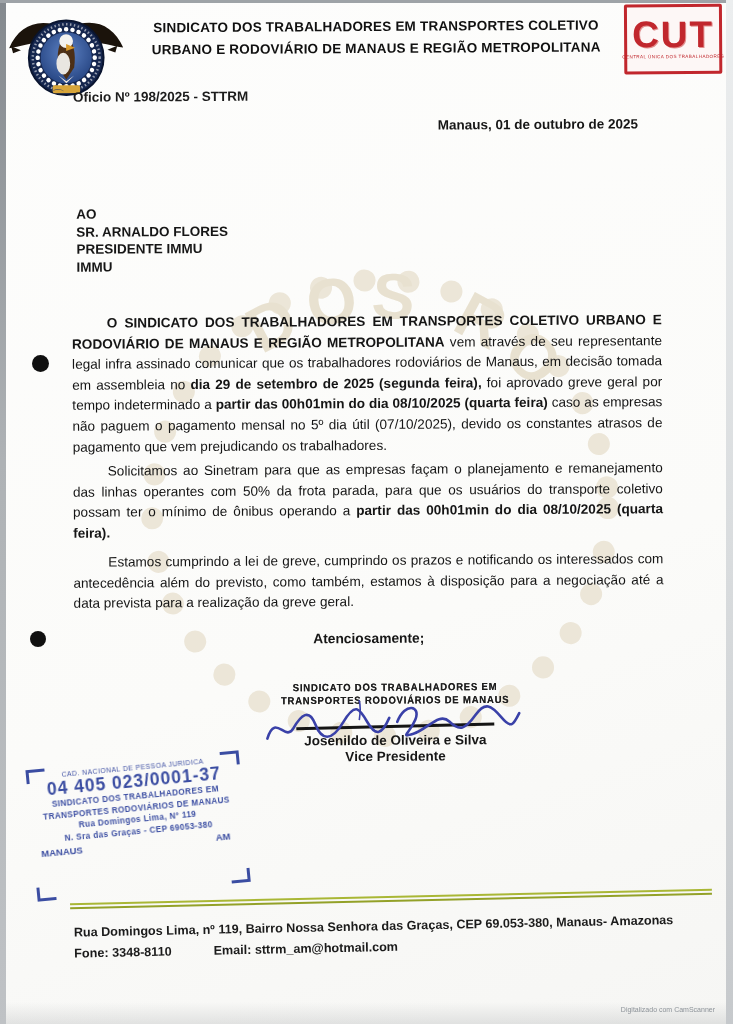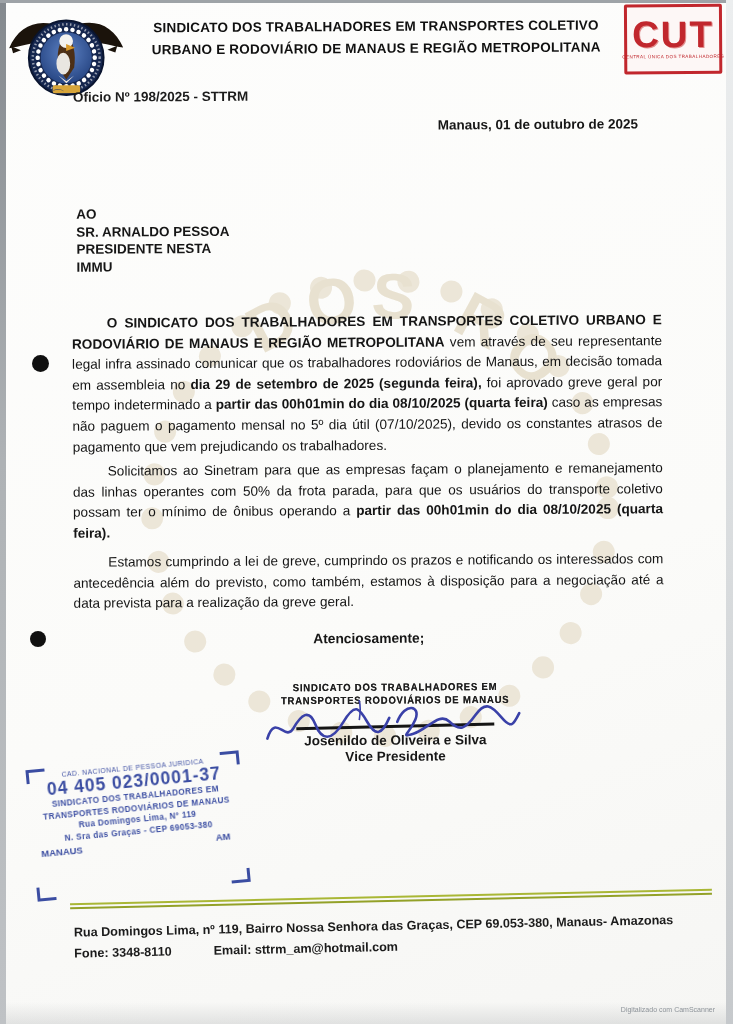--- a/index.html
+++ b/index.html
@@ -131,22 +131,22 @@
     <div class="cut-box">
       <div class="cut-word">CUT</div>
       <div class="cut-tagline">CENTRAL ÚNICA DOS TRABALHADORES</div>
     </div>
 
     <div class="ref-line"><span class="pen-mark">⌒</span><span>Oficio Nº 198/2025 - STTRM</span></div>
     <div class="date-line">Manaus, 01 de outubro de 2025</div>
 
     <div class="recipient">
       <div>AO</div>
-      <div>SR. ARNALDO PESSOA</div>
-      <div>PRESIDENTE NESTA</div>
+      <div>SR. ARNALDO FLORES</div>
+      <div>PRESIDENTE IMMU</div>
       <div>IMMU</div>
     </div>
 
     <div class="para p1"><span class="b">O SINDICATO DOS TRABALHADORES EM TRANSPORTES COLETIVO URBANO E RODOVIÁRIO DE MANAUS E REGIÃO METROPOLITANA</span><span> vem através de seu representante legal infra assinado comunicar que os trabalhadores rodoviários de Manaus, em decisão tomada em assembleia no </span><span class="b">dia 29 de setembro de 2025 (segunda feira),</span><span>  foi aprovado greve geral por tempo indeterminado a </span><span class="b">partir das 00h01min do dia 08/10/2025 (quarta feira)</span><span> caso as empresas não paguem o pagamento mensal no 5º dia útil (07/10/2025), devido os constantes atrasos de pagamento que vem prejudicando os trabalhadores.</span></div>
     <div class="para p2"><span>Solicitamos ao Sinetram para que as empresas façam o planejamento e remanejamento das linhas operantes com 50% da frota parada, para que os usuários do transporte coletivo possam ter o mínimo de ônibus operando a </span><span class="b">partir das 00h01min do dia 08/10/2025 (quarta feira).</span></div>
     <div class="para p3"><span>Estamos cumprindo a lei de greve, cumprindo os prazos e notificando os interessados com antecedência além do previsto, como também, estamos à disposição para a negociação até a data prevista para a realização da greve geral.</span></div>
 
     <div class="closing">Atenciosamente;</div>
 
     <div class="sigblock">

